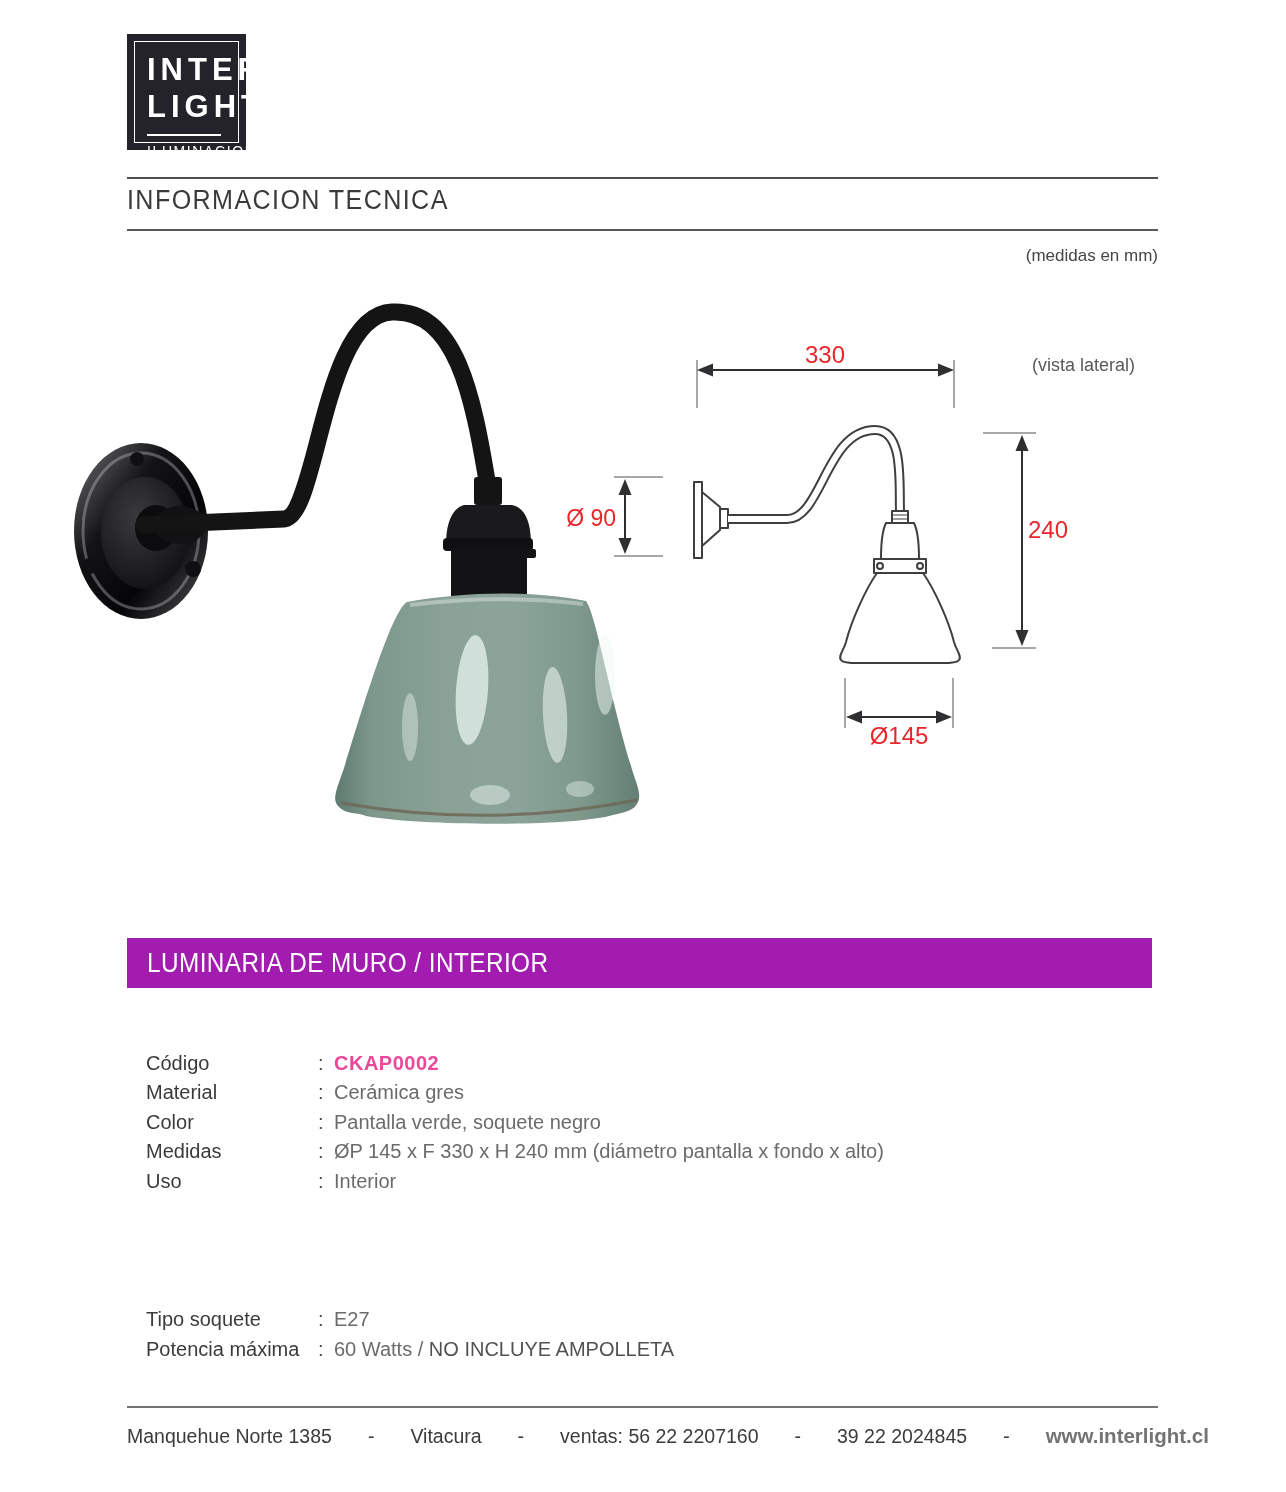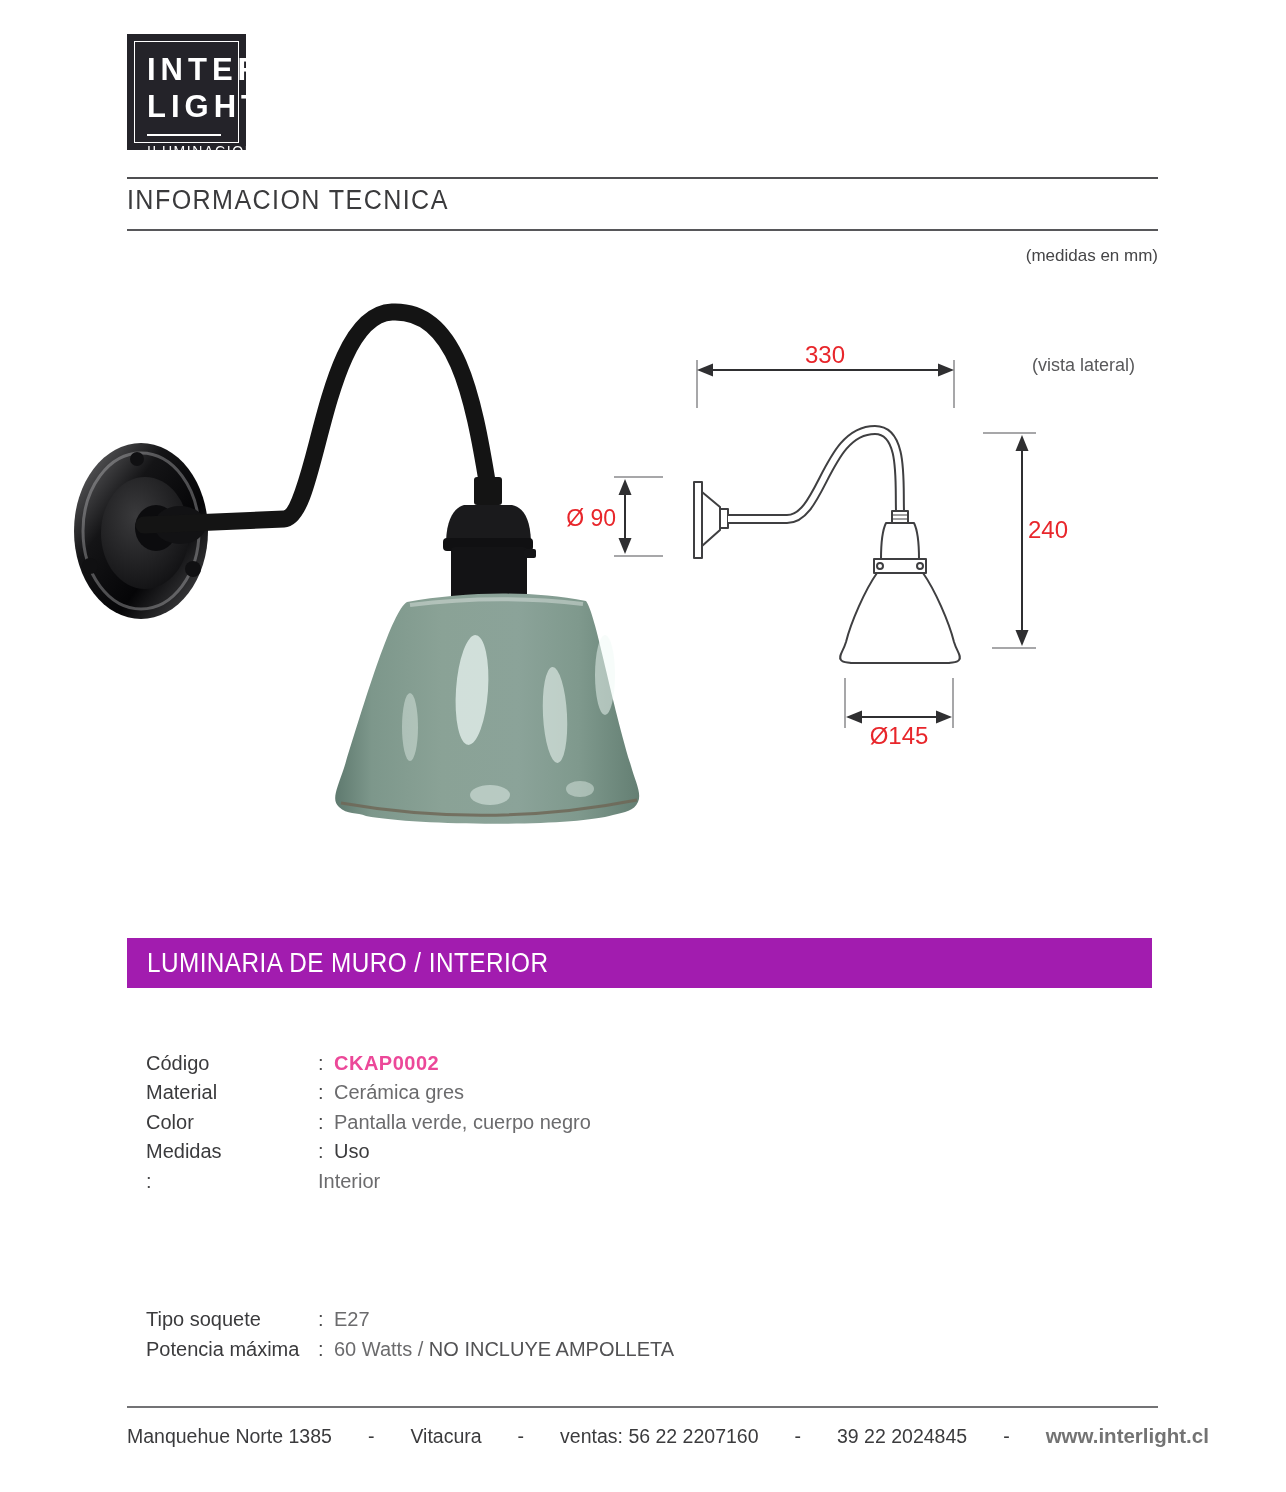--- a/index.html
+++ b/index.html
@@ -197,24 +197,25 @@
     <span class="spec-label">Código</span>
     <span class="spec-sep">:</span>
     <span class="spec-value bold">CKAP0002</span>
 
     <span class="spec-label">Material</span>
     <span class="spec-sep">:</span>
     <span class="spec-value">Cerámica gres</span>
 
     <span class="spec-label">Color</span>
     <span class="spec-sep">:</span>
-    <span class="spec-value">Pantalla verde, cuerpo negro</span>
+    <span class="spec-value">Pantalla verde, soquete negro</span>
 
     <span class="spec-label">Medidas</span>
     <span class="spec-sep">:</span>
+    <span class="spec-value">ØP 145 x F 330 x H 240 mm (diámetro pantalla x fondo x alto)</span>
 
     <span class="spec-label">Uso</span>
     <span class="spec-sep">:</span>
     <span class="spec-value">Interior</span>
   </div>
 
   <div class="specs2">
     <span class="spec-label">Tipo soquete</span>
     <span class="spec-sep">:</span>
     <span class="spec-value">E27</span>

